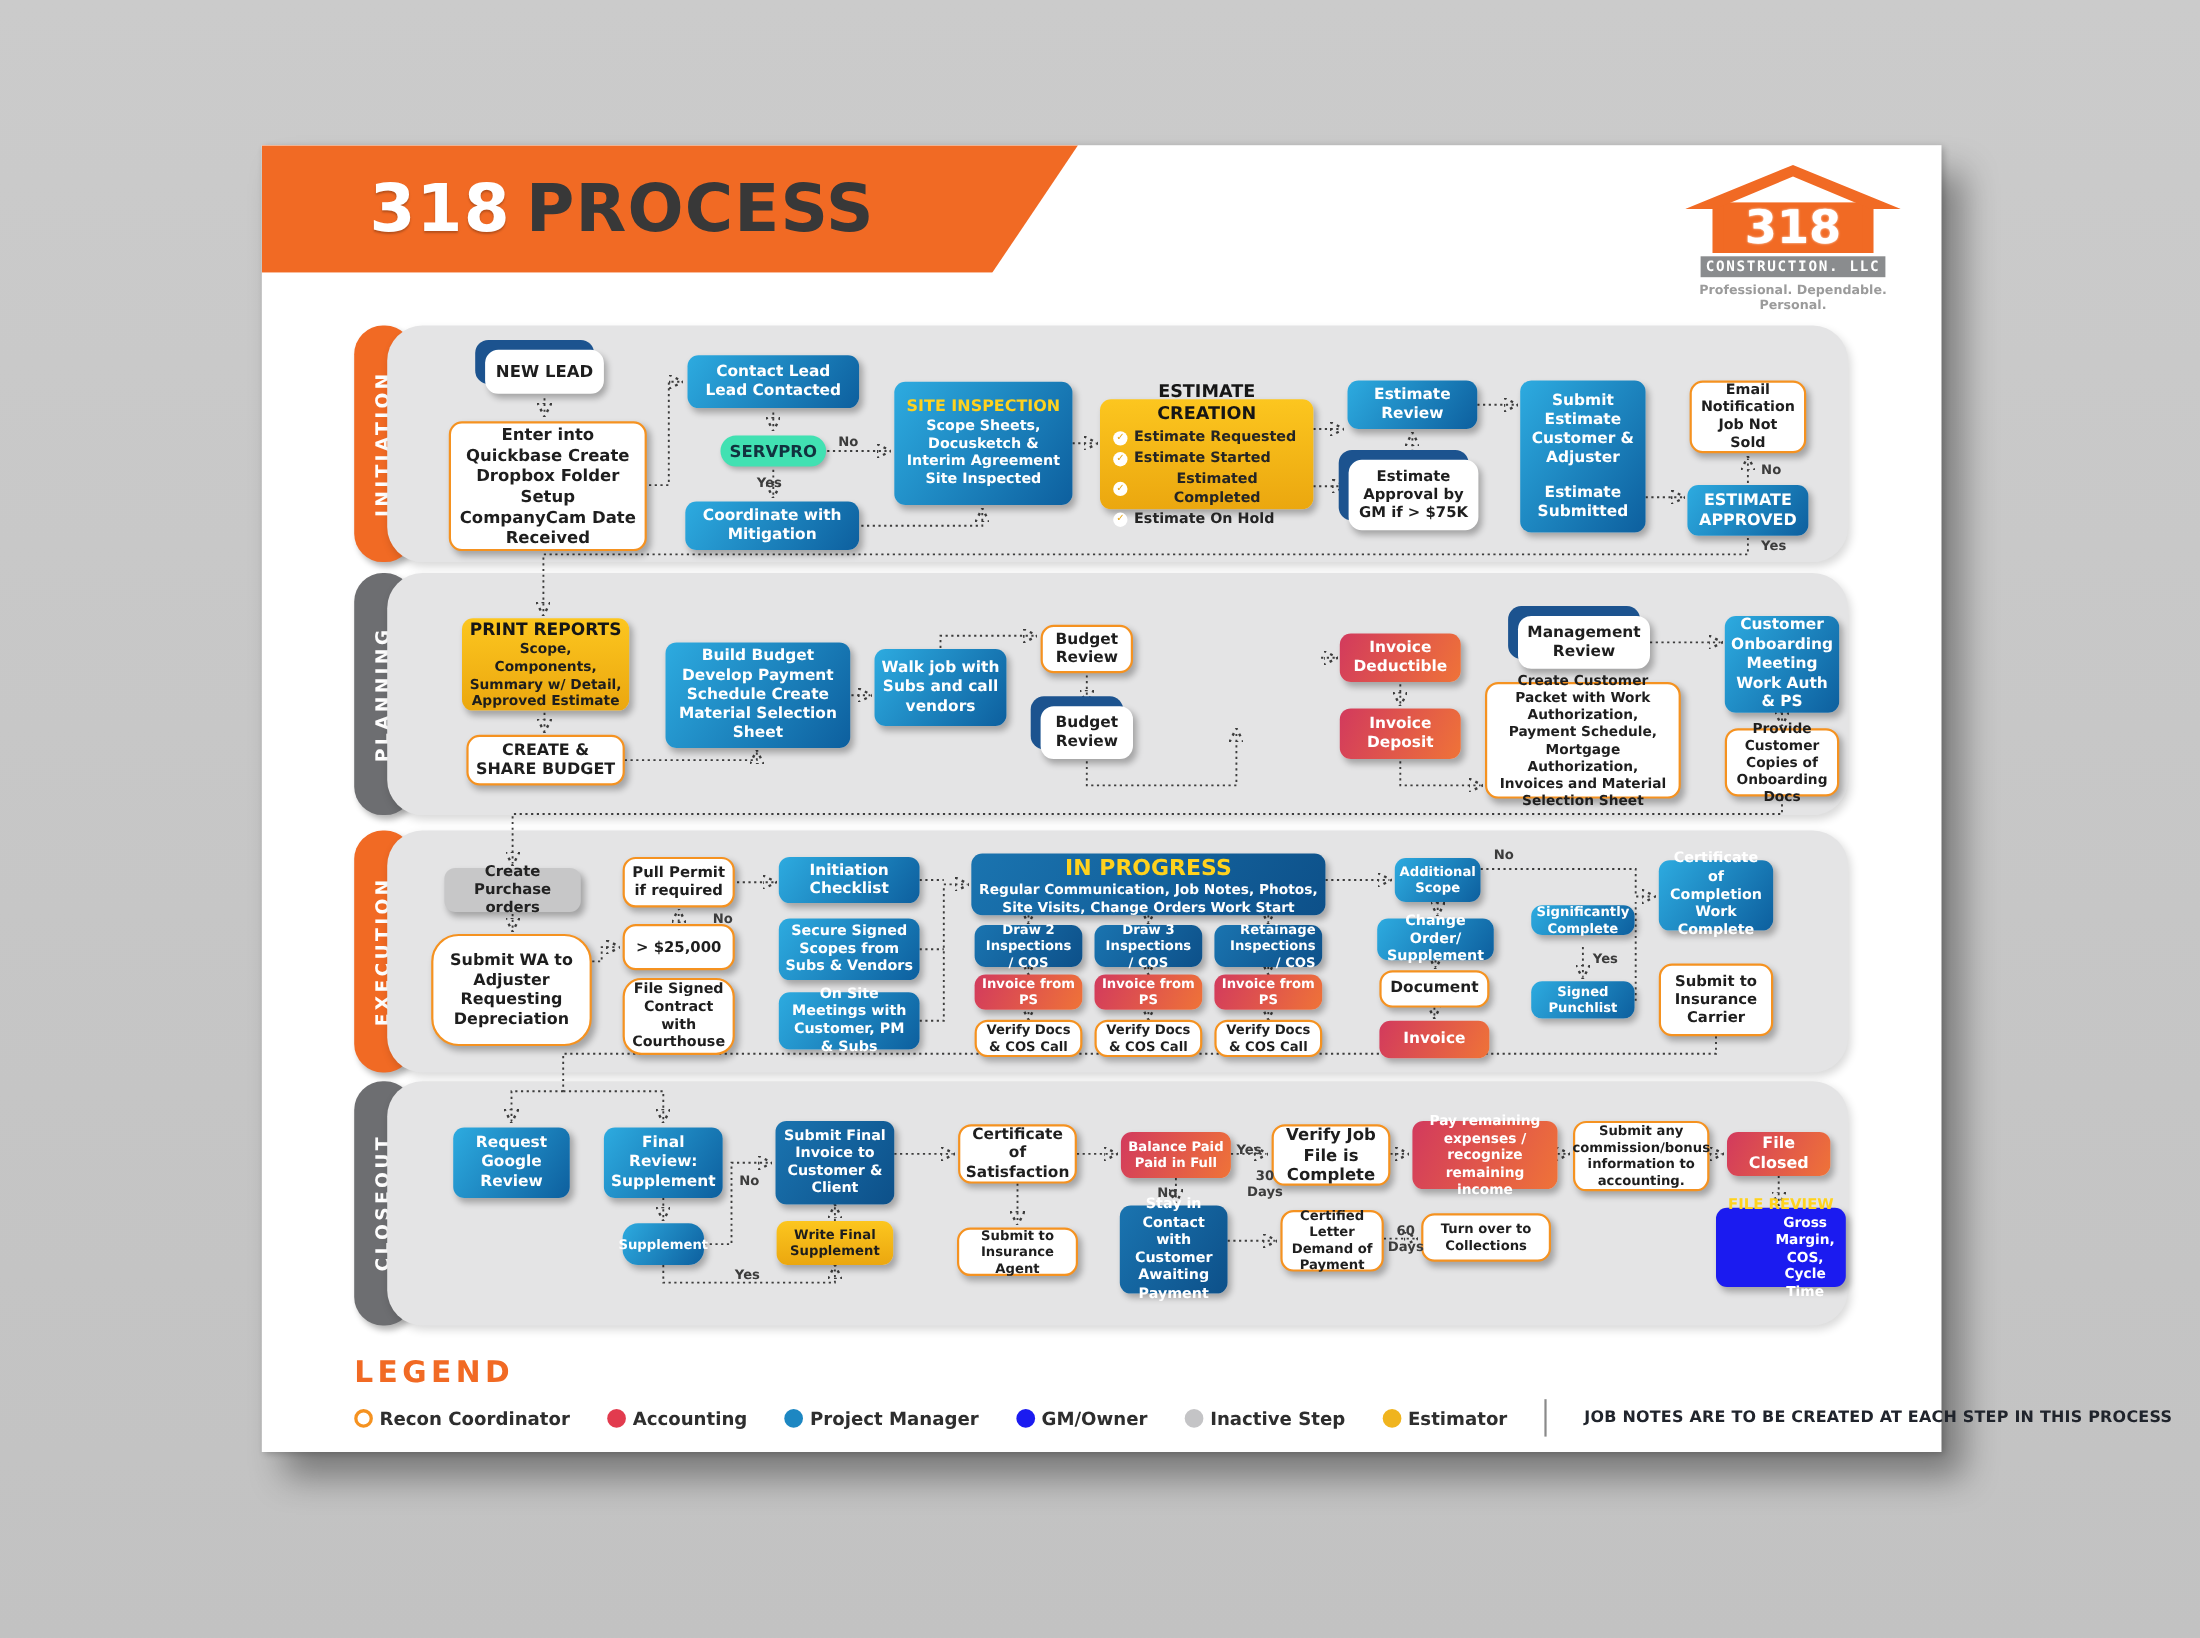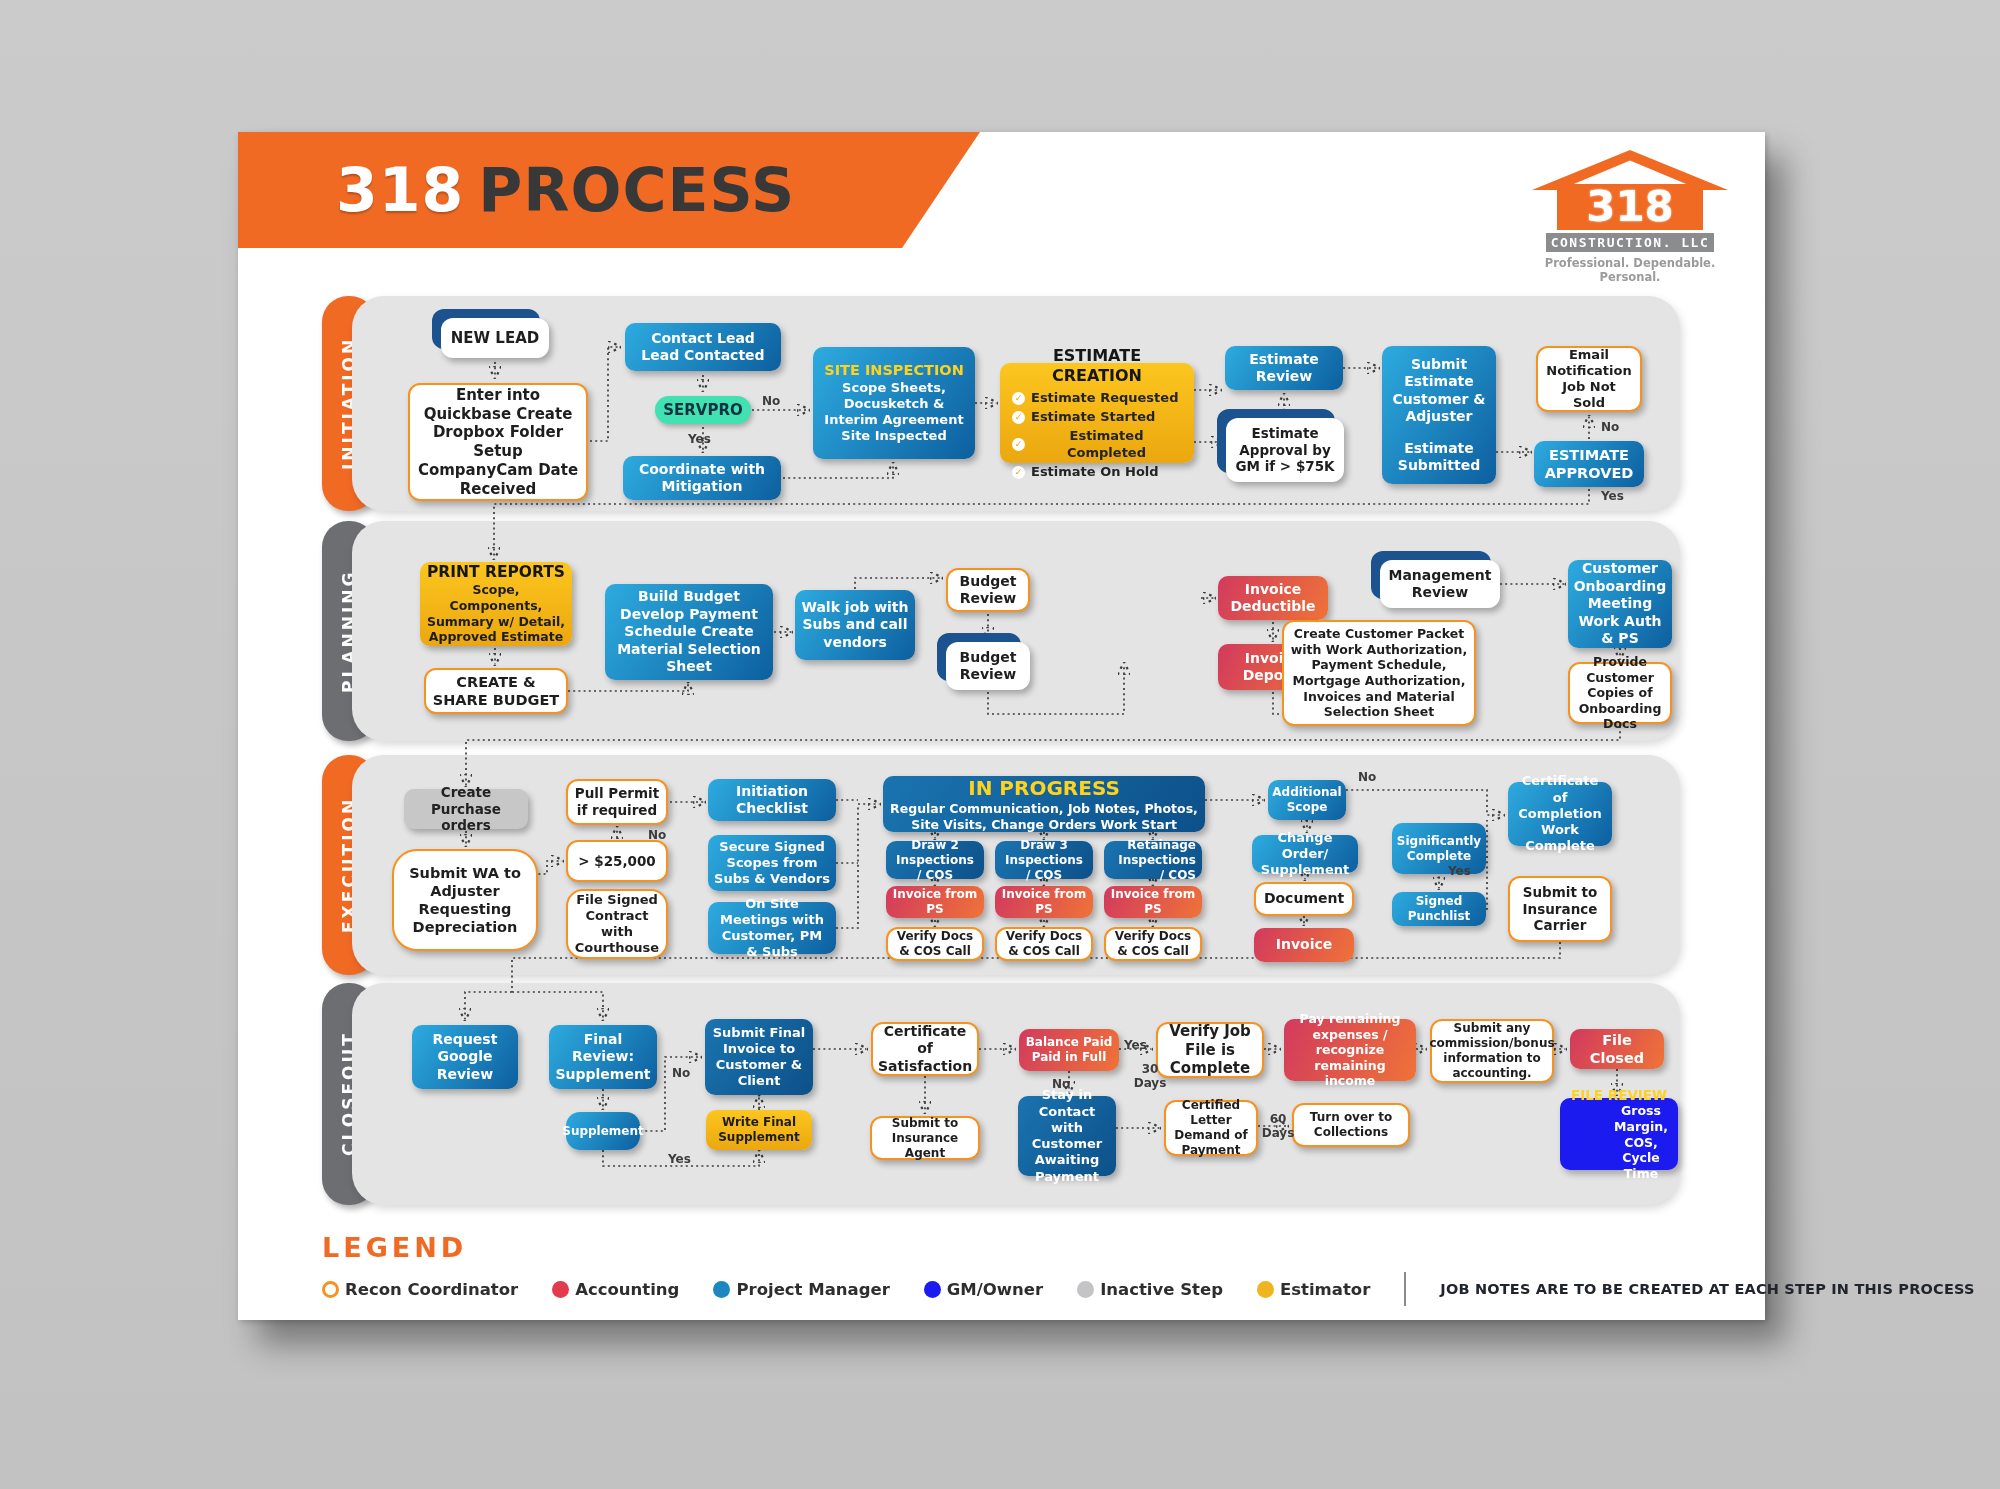--- a/index.html
+++ b/index.html
@@ -219,21 +219,21 @@
     <span style="font-size:12.5px;font-weight:600;">Scope, Components, Summary w/ Detail, Approved Estimate</span>
   </div>
   <div class="box w-orange bold" style="left:424px;top:668px;width:144px;height:46px;font-size:14.5px;">CREATE &amp; SHARE BUDGET</div>
   <div class="box blue bold" style="left:605px;top:584px;width:168px;height:96px;">Build Budget Develop Payment Schedule Create Material Selection Sheet</div>
   <div class="box blue" style="left:795px;top:590px;width:120px;height:70px;">Walk job with Subs and call vendors</div>
   <div class="box w-orange" style="left:946px;top:568px;width:84px;height:44px;">Budget Review</div>
   <div class="box w-blue" style="left:946px;top:642px;width:84px;height:48px;">Budget Review</div>
   <div class="box red" style="left:1218px;top:576px;width:110px;height:44px;">Invoice Deductible</div>
   <div class="box red" style="left:1218px;top:644px;width:110px;height:46px;">Invoice Deposit</div>
   <div class="box w-blue" style="left:1380px;top:560px;width:120px;height:48px;">Management Review</div>
-  <div class="box w-orange" style="left:1282px;top:620px;width:194px;height:106px;font-size:12.5px;">Create Customer Packet with Work Authorization, Payment Schedule, Mortgage Authorization, Invoices and Material Selection Sheet</div>
+  <div class="box w-orange" style="left:1350px;top:620px;width:178px;height:106px;font-size:12.5px;">Create Customer Packet with Work Authorization, Payment Schedule, Mortgage Authorization, Invoices and Material Selection Sheet</div>
   <div class="box blue" style="left:1568px;top:560px;width:104px;height:88px;">Customer Onboarding Meeting Work Auth &amp; PS</div>
   <div class="box w-orange" style="left:1568px;top:662px;width:104px;height:62px;font-size:12.5px;">Provide Customer Copies of Onboarding Docs</div>
 
   <div class="box grayb" style="left:404px;top:789px;width:124px;height:40px;font-size:13.5px;">Create Purchase orders</div>
   <div class="box w-orange" style="left:392px;top:849px;width:146px;height:102px;font-size:14.5px;border-radius:25px;">Submit WA to Adjuster Requesting Depreciation</div>
   <div class="box w-orange" style="left:566px;top:779px;width:102px;height:46px;font-size:13.5px;">Pull Permit if required</div>
   <div class="box w-orange" style="left:566px;top:840px;width:102px;height:42px;font-size:13.5px;">&gt; $25,000</div>
   <div class="box w-orange" style="left:566px;top:889px;width:102px;height:70px;font-size:13px;border-radius:17px;">File Signed Contract with Courthouse</div>
   <div class="box blue" style="left:708px;top:779px;width:128px;height:42px;">Initiation Checklist</div>
   <div class="box blue" style="left:708px;top:835px;width:128px;height:56px;font-size:13px;">Secure Signed Scopes from Subs &amp; Vendors</div>
@@ -248,21 +248,21 @@
   <div class="box red small bold" style="left:886px;top:886px;width:98px;height:32px;">Invoice from PS</div>
   <div class="box red small bold" style="left:995px;top:886px;width:98px;height:32px;">Invoice from PS</div>
   <div class="box red small bold" style="left:1104px;top:886px;width:98px;height:32px;">Invoice from PS</div>
   <div class="box w-orange small bold" style="left:886px;top:927px;width:98px;height:34px;">Verify Docs &amp; COS Call</div>
   <div class="box w-orange small bold" style="left:995px;top:927px;width:98px;height:34px;">Verify Docs &amp; COS Call</div>
   <div class="box w-orange small bold" style="left:1104px;top:927px;width:98px;height:34px;">Verify Docs &amp; COS Call</div>
   <div class="box blue small bold" style="left:1268px;top:780px;width:78px;height:40px;">Additional Scope</div>
   <div class="box blue bold" style="left:1252px;top:835px;width:106px;height:38px;font-size:13px;">Change Order/ Supplement</div>
   <div class="box w-orange bold" style="left:1254px;top:882px;width:100px;height:34px;font-size:14px;">Document</div>
   <div class="box red bold" style="left:1254px;top:928px;width:100px;height:34px;font-size:14px;">Invoice</div>
-  <div class="box blue small bold" style="left:1392px;top:823px;width:94px;height:51px;">Significantly Complete</div>
+  <div class="box blue small bold" style="left:1392px;top:823px;width:94px;height:27px;">Significantly Complete</div>
   <div class="box blue small bold" style="left:1392px;top:892px;width:94px;height:34px;">Signed Punchlist</div>
   <div class="box blue" style="left:1508px;top:782px;width:104px;height:64px;font-size:13px;">Certificate of Completion Work Complete</div>
   <div class="box w-orange" style="left:1508px;top:876px;width:104px;height:66px;font-size:13.5px;">Submit to Insurance Carrier</div>
   <span class="edge-label" style="left:648px;top:828px;">No</span>
   <span class="edge-label" style="left:1358px;top:770px;">No</span>
   <span class="edge-label" style="left:1448px;top:864px;">Yes</span>
 
   <div class="box blue" style="left:412px;top:1025px;width:106px;height:64px;">Request Google Review</div>
   <div class="box blue" style="left:549px;top:1025px;width:108px;height:64px;">Final Review: Supplement</div>
   <div class="box blue small bold" style="left:566px;top:1112px;width:74px;height:38px;border-radius:14px;">Supplement</div>

